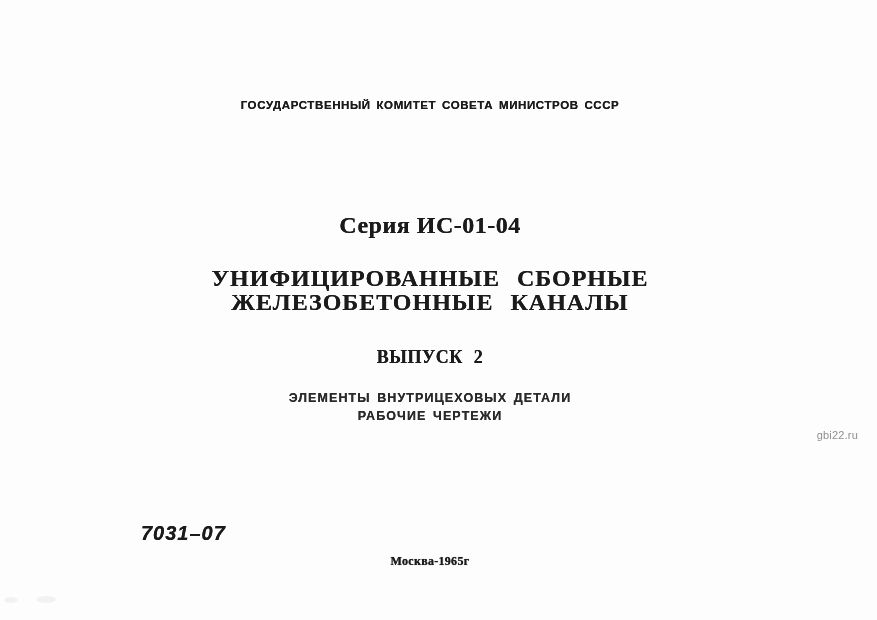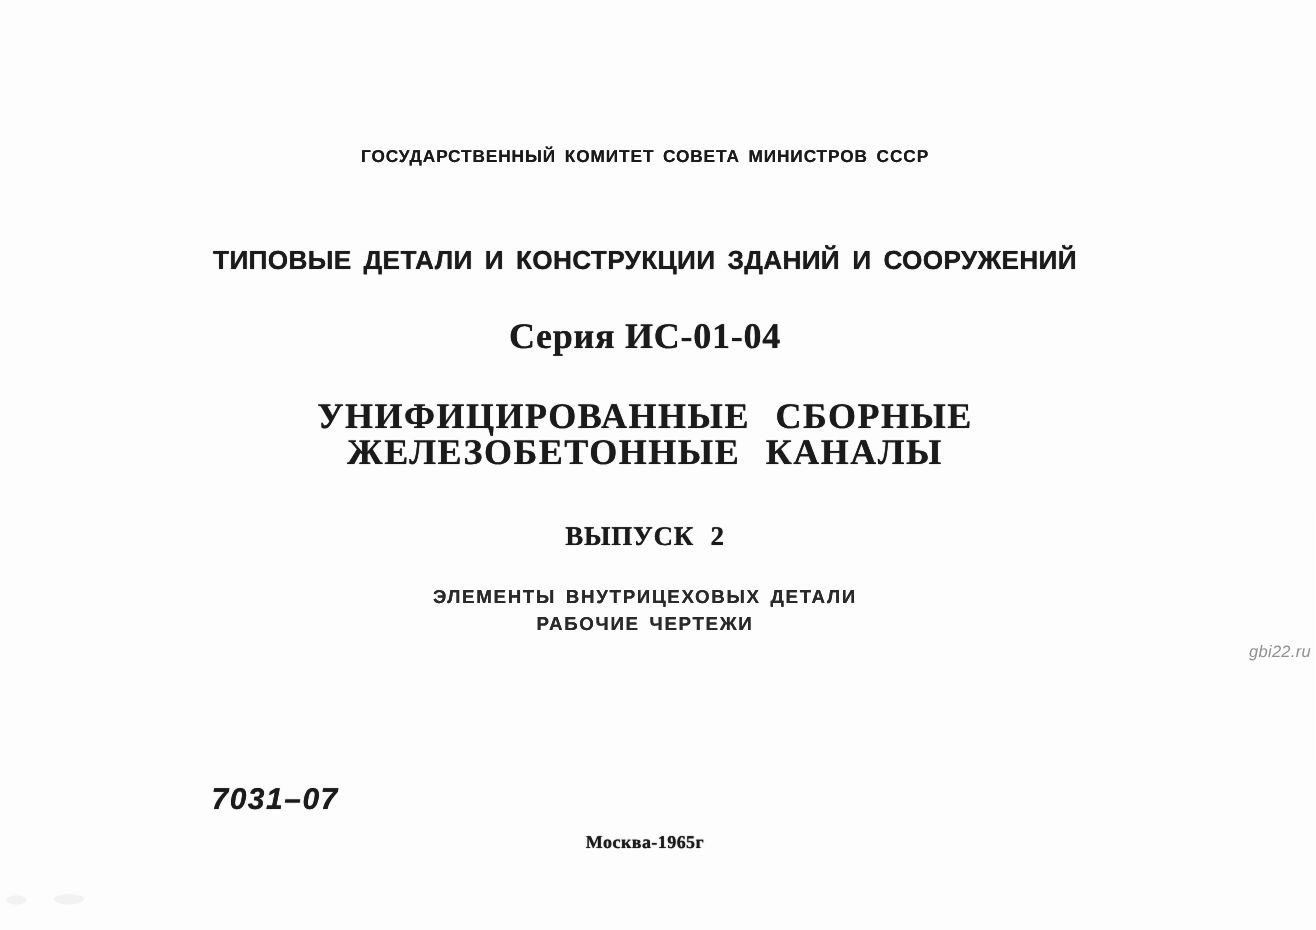--- a/index.html
+++ b/index.html
@@ -89,32 +89,31 @@
     border-radius: 50%;
   }
 </style>
 </head>
 <body>
 
 <div class="scan-page">
 
   <div class="abs center-line pub-line" style="top: 99px;">ГОСУДАРСТВЕННЫЙ КОМИТЕТ СОВЕТА  МИНИСТРОВ СССР</div>
 
-  <div class="abs center-line series-title" style="top: 163px;">ТИПОВЫЕ ДЕТАЛИ И КОНСТРУКЦИИ ЗДАНИЙ И СООРУЖЕНИЙ</div>
 
   <div class="abs center-line serif-b series-number" style="top: 212px;">Серия ИС-01-04</div>
 
   <div class="abs center-line serif-b main-title" style="top: 266px;">УНИФИЦИРОВАННЫЕ  СБОРНЫЕ</div>
   <div class="abs center-line serif-b main-title" style="top: 290px;">ЖЕЛЕЗОБЕТОННЫЕ  КАНАЛЫ</div>
 
   <div class="abs center-line serif-b issue-line" style="top: 347px;">ВЫПУСК 2</div>
   <div class="abs center-line sub-line" style="top: 391px;">ЭЛЕМЕНТЫ ВНУТРИЦЕХОВЫХ ДЕТАЛИ</div>
   <div class="abs center-line sub-line" style="top: 409px;">РАБОЧИЕ ЧЕРТЕЖИ</div>
 
-  <div class="abs watermark" style="top: 429px; right: 3px; font-style: italic;">gbi22.ru</div>
+  <div class="abs watermark" style="top: 429px; right: 19px;">gbi22.ru</div>
 
   <div class="abs doc-number" style="top: 522px; left: 141px;">7031–07</div>
 
   <div class="abs center-line imprint-line" style="top: 554px;">Москва-1965г</div>
 
   <div class="smudge" style="left: 4px; top: 597px; width: 14px; height: 6px;"></div>
   <div class="smudge" style="left: 36px; top: 596px; width: 20px; height: 7px;"></div>
 
 </div>
 

